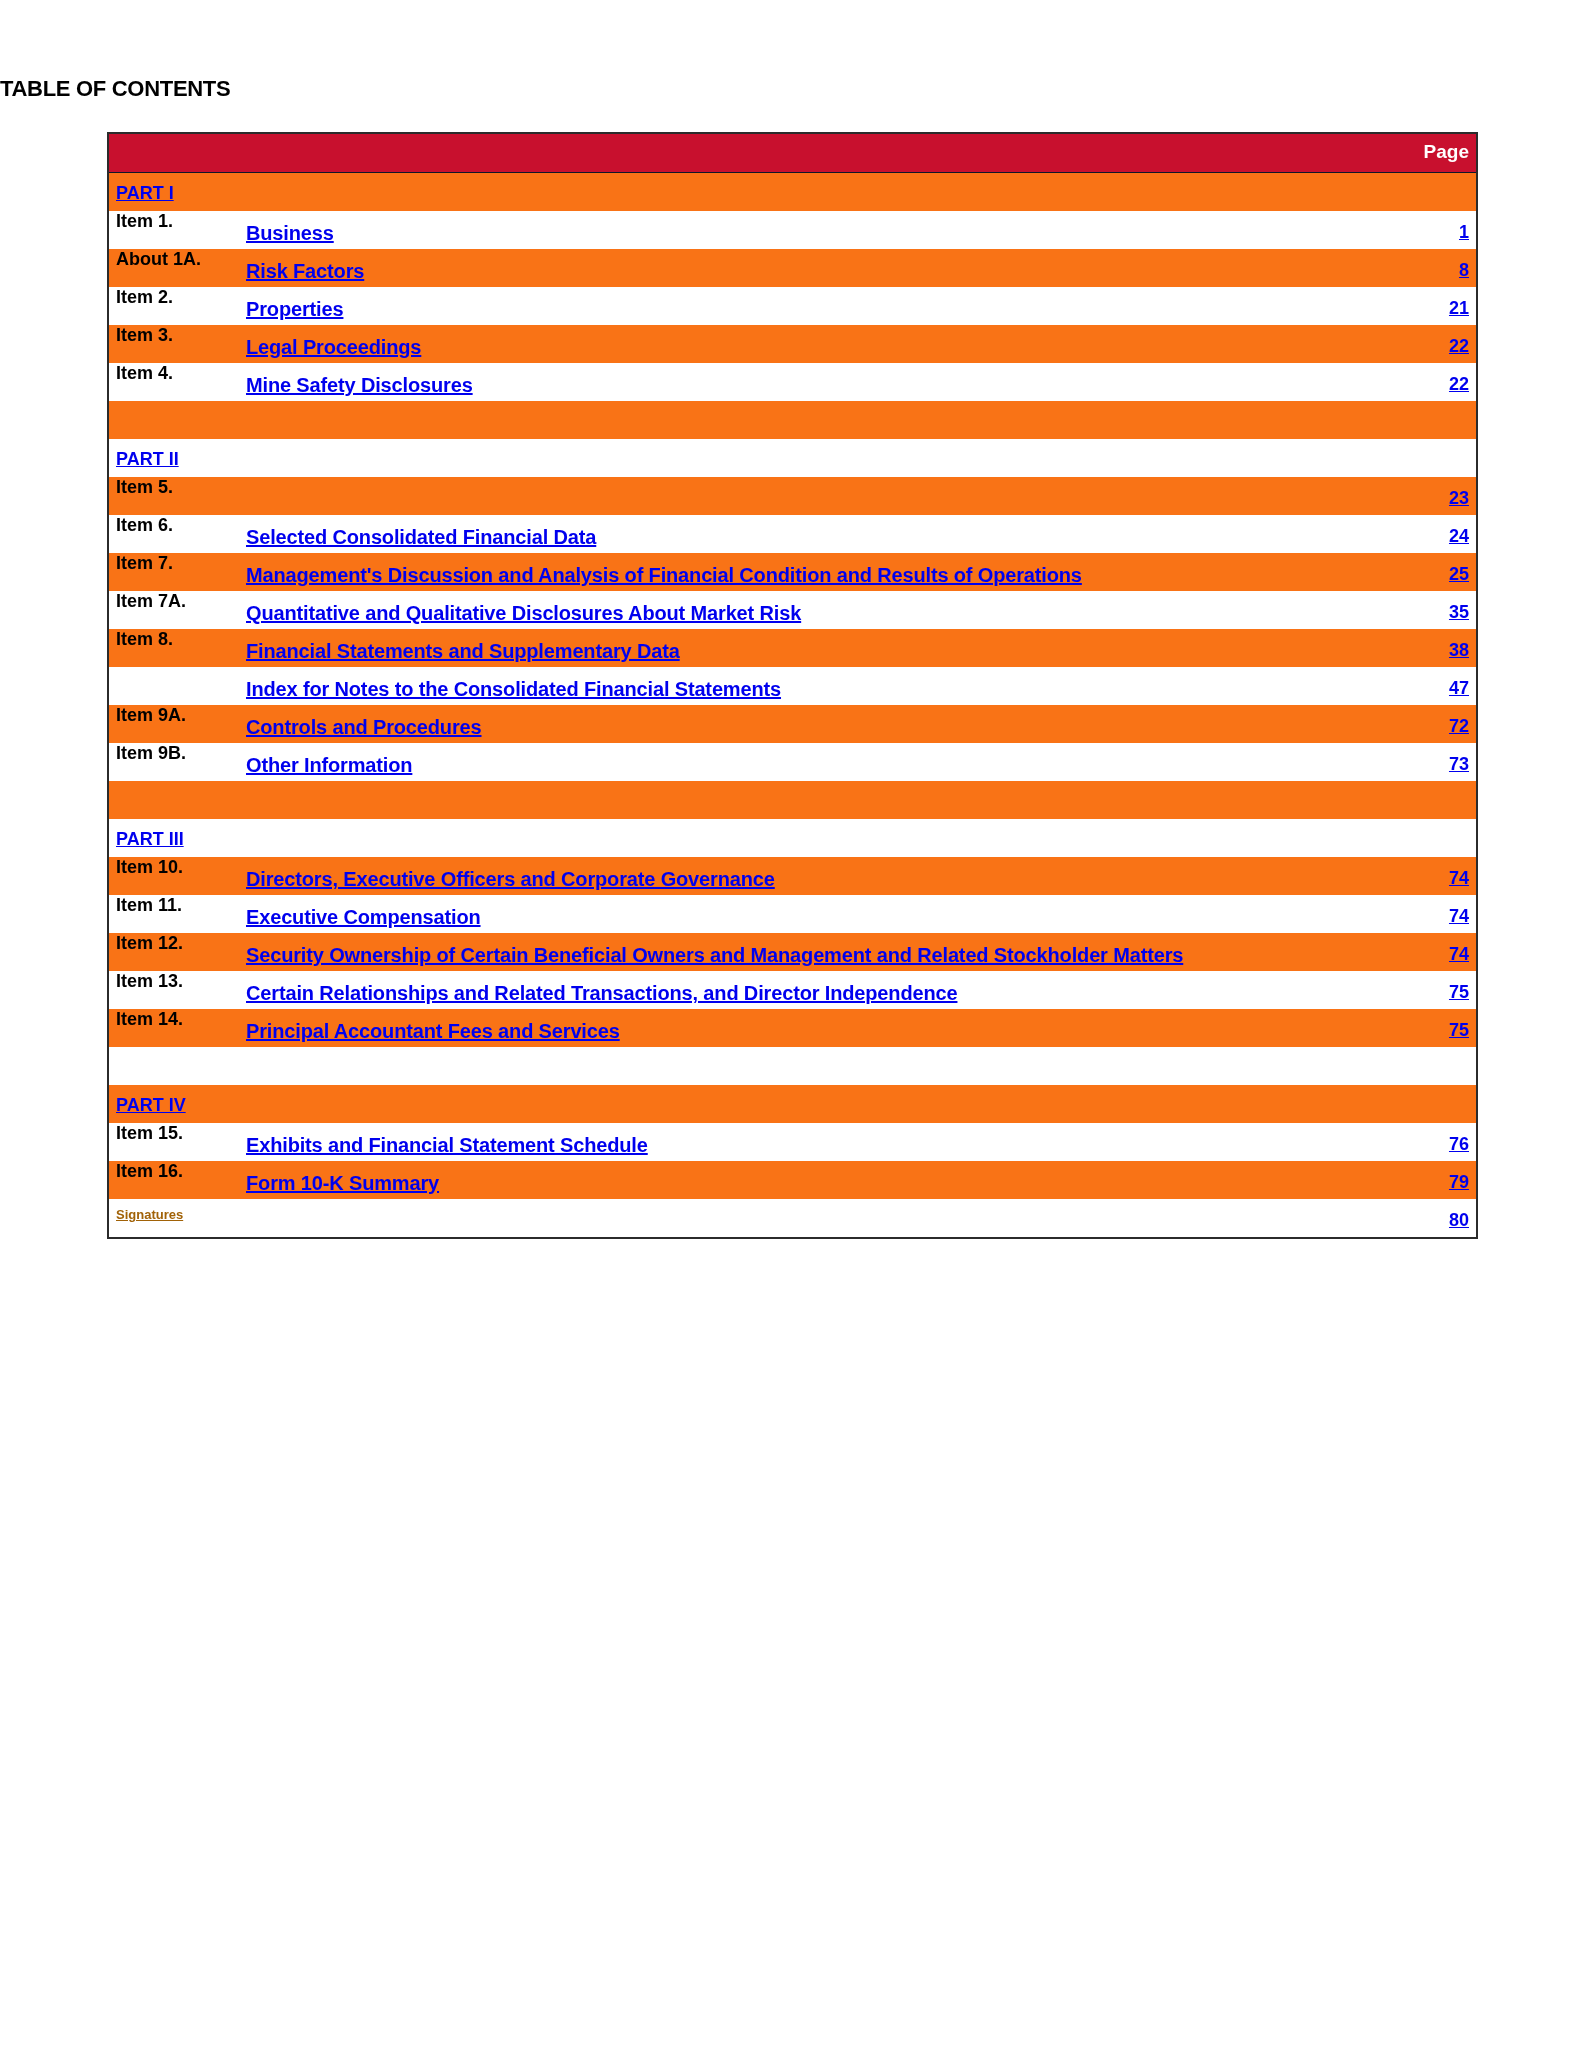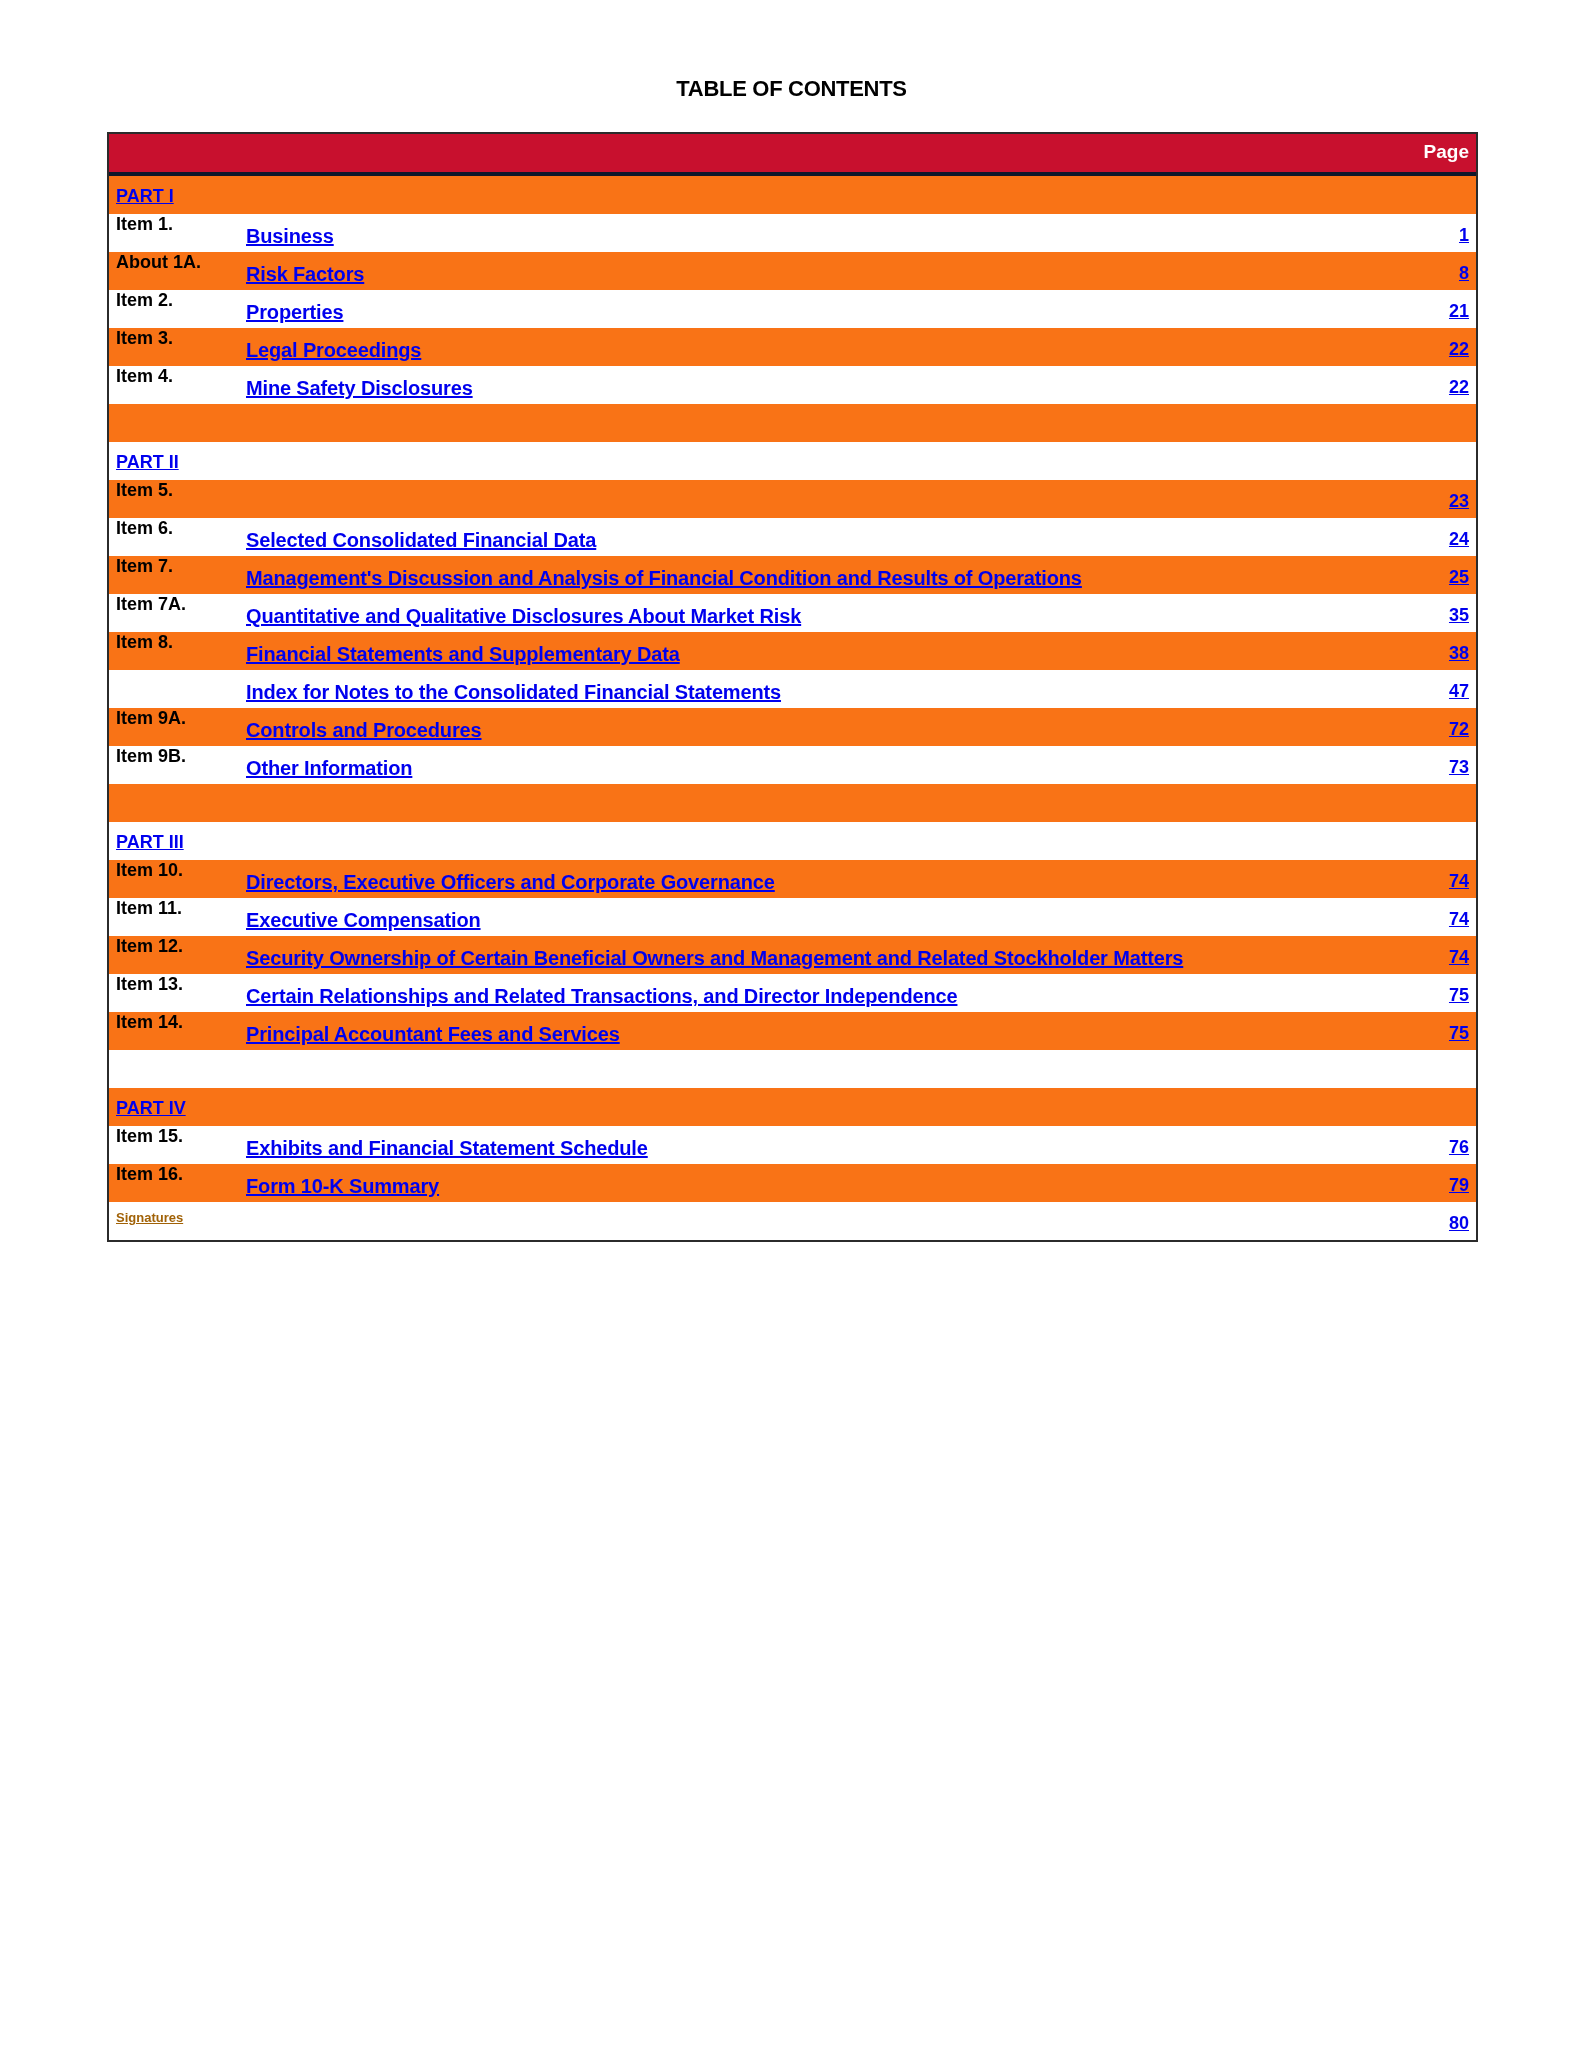--- a/index.html
+++ b/index.html
@@ -1,27 +1,27 @@
 <!DOCTYPE html>
 <html><head>
 <meta charset="utf-8">
 <style>
   html, body { margin: 0; padding: 0; background: #ffffff; }
   body { width: 1583px; height: 2063px; position: relative; font-family: "Liberation Sans", sans-serif; }
   .title {
     position: absolute; left: 0; top: 76px; width: 1583px;
-    text-align: center; font-weight: bold; font-size: 22px; color: #000;
+    font-weight: bold; font-size: 22px; color: #000;
     letter-spacing: -0.3px;
   }
   .toc {
     position: absolute; left: 107px; top: 132px; width: 1367px;
     border: 2px solid #2b2b2b; border-collapse: collapse;
   }
   .hdr {
-    height: 38px; background: #c8102e; border-bottom: 4px solid #0f172a;
+    height: 38px; background: #c8102e; border-bottom: 1px solid #0f172a;
     position: relative;
   }
   .hdr-page {
     position: absolute; right: 7px; top: 7px; color: #ffffff; font-weight: bold; font-size: 19px;
   }
   .row { height: 38px; position: relative; }
   .row.gray { background: #f97316; }
   .row.white { background: #ffffff; }
   .item-label {
     position: absolute; left: 7px; top: 0; font-weight: bold; font-size: 18px; color: #000;

